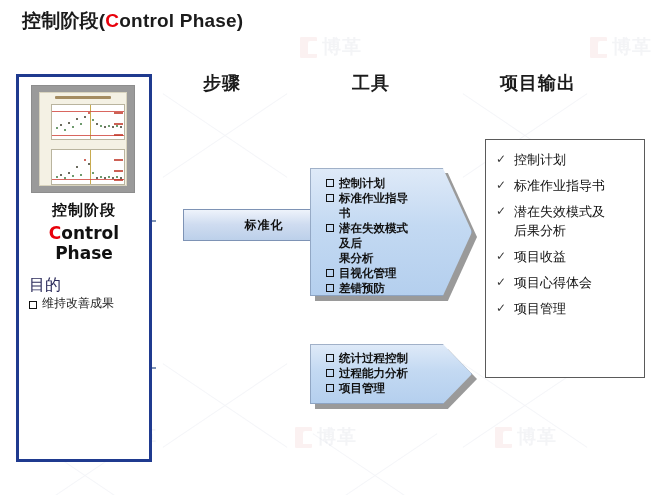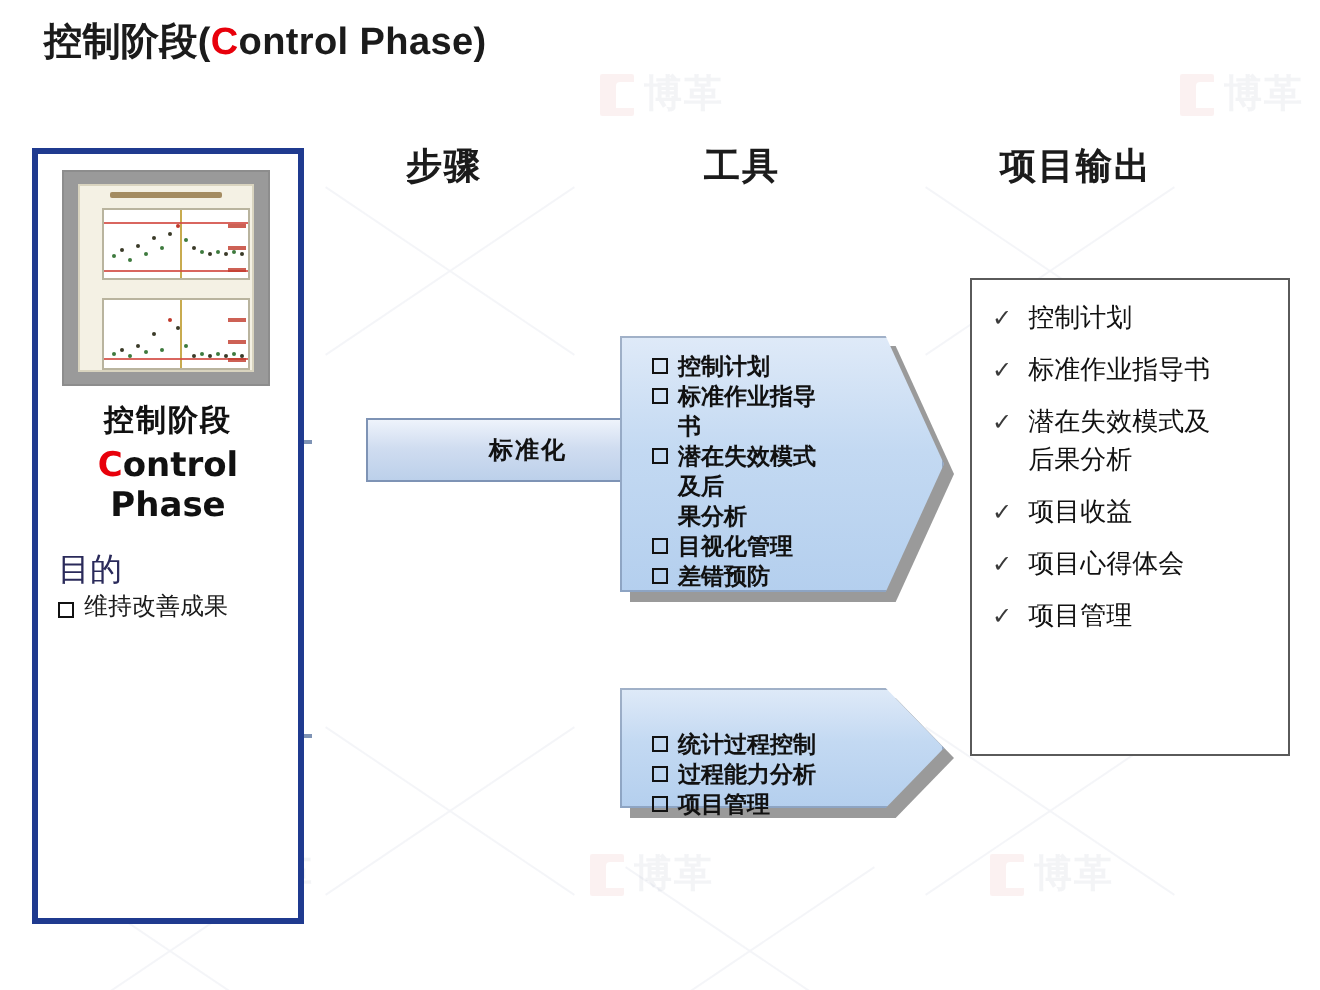--- a/index.html
+++ b/index.html
@@ -180,21 +180,21 @@
   .chev-li{
     display:flex;align-items:flex-start;gap:5px;
     font-family:"DejaVu Sans","Liberation Sans",sans-serif;
     font-size:11.5px;font-weight:bold;color:#111;
     line-height:15px;margin-bottom:0px;
     white-space:pre-line;
   }
   .chev-li .sq{margin-top:3px;}
   #tools-1{left:310px;top:168px;width:162px;height:128px;}
   #tools-2{left:310px;top:344px;width:162px;height:60px;}
-  #tools-2 .chev-list{padding-top:21px;}
+  #tools-2 .chev-list{padding-top:7px;}
 
   
   .out-box{
     position:absolute;left:485px;top:139px;width:160px;height:239px;
     background:#ffffff;border:1px solid #5a5a5a;box-sizing:border-box;
     padding:10px 8px 0 10px;
   }
   .out-li{
     display:flex;align-items:flex-start;gap:8px;
     font-family:"DejaVu Serif","Liberation Serif",serif;

